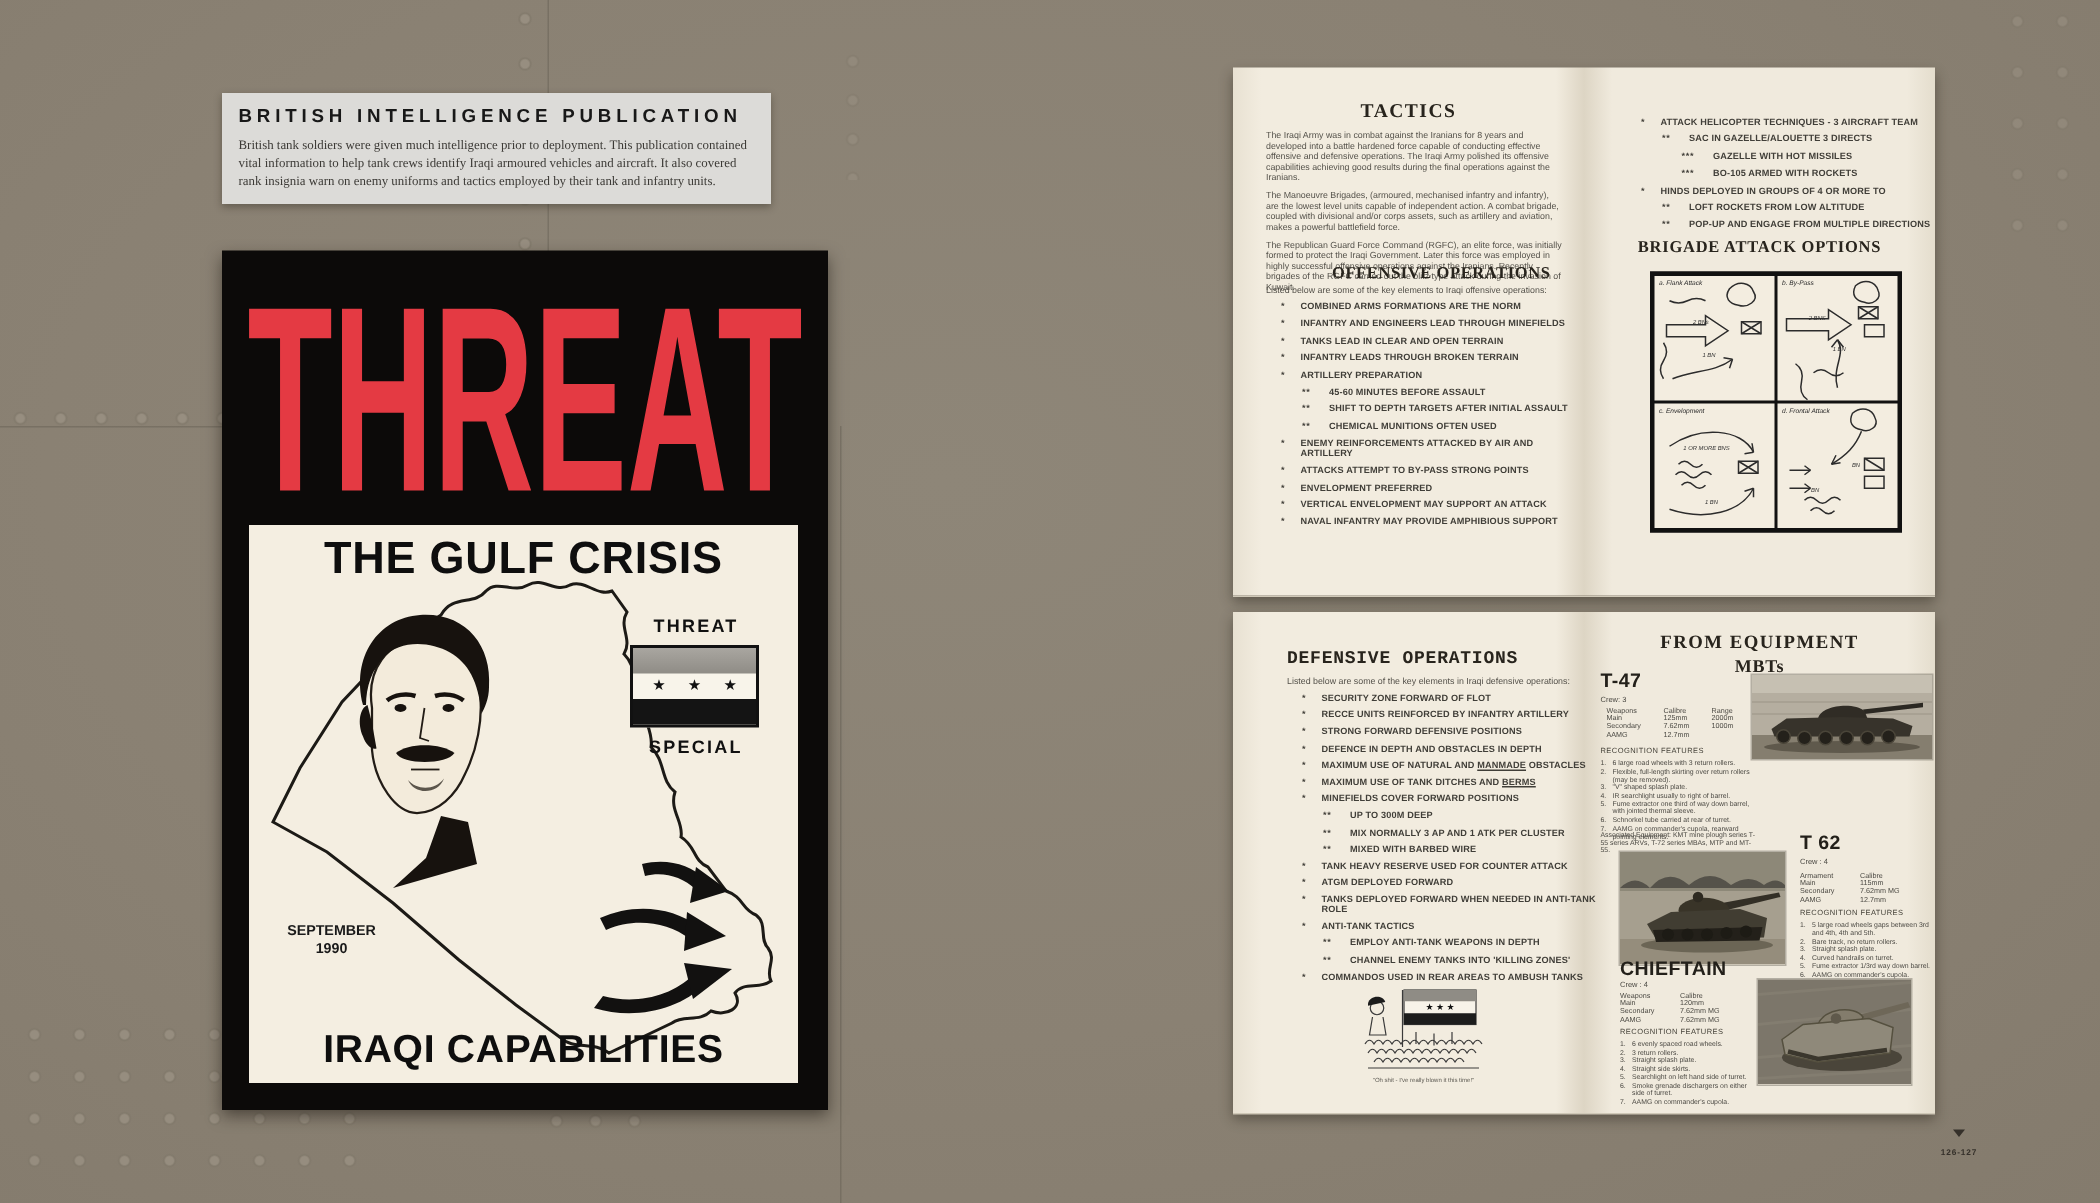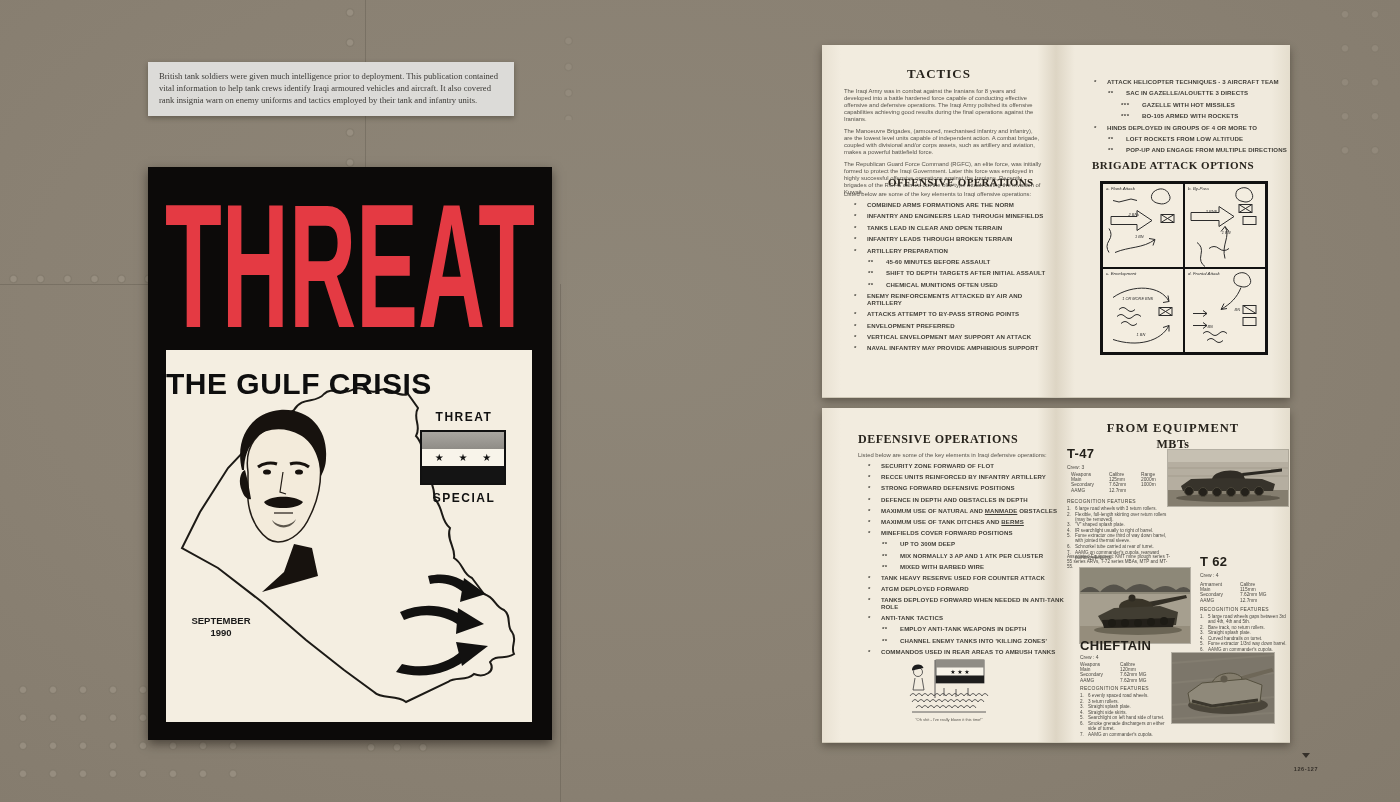--- a/index.html
+++ b/index.html
@@ -23,21 +23,21 @@
   .header-box{position:absolute;left:148px;top:62px;width:344px;background:#dcdbd8;
     box-shadow:0 2px 5px rgba(40,35,25,.4);padding:8px 11px 9px;}
   .header-title{font-size:12.5px;font-weight:700;letter-spacing:3.2px;color:#181818;margin-bottom:6px;white-space:nowrap;}
   .header-caption{font-family:"Liberation Serif",serif;font-size:8.6px;line-height:1.42;color:#3c3a36;}
 
   
   .cover{position:absolute;left:148px;top:167px;width:404px;height:573px;background:#0c0a09;
     box-shadow:0 4px 10px rgba(25,20,14,.55);}
   .masthead{position:absolute;left:14px;top:22px;width:376px;height:146px;}
   .cover-panel{position:absolute;left:18px;top:183px;width:366px;height:372px;background:#f4eee1;}
-  .gulf-title{position:absolute;left:0;top:6px;width:100%;font-size:30px;font-weight:700;letter-spacing:.5px;color:#0e0e0e;margin-top:11px;}
+  .gulf-title{position:absolute;left:0;top:6px;width:100%;text-align:center;font-size:30px;font-weight:700;letter-spacing:.5px;color:#0e0e0e;}
   .map-svg{position:absolute;left:0;top:0;width:366px;height:372px;}
   .threat-label{position:absolute;left:258px;top:60px;width:80px;text-align:center;font-size:12px;font-weight:700;letter-spacing:1.5px;color:#111;}
   .cover-flag{position:absolute;left:254px;top:80px;width:86px;height:55px;border:2px solid #111;background:#f8f4ea;box-sizing:border-box;}
   .cover-flag .band-top{position:absolute;left:0;top:0;width:100%;height:17px;background:linear-gradient(180deg,#a9a6a0,#8f8c86);}
   .cover-flag .band-stars{position:absolute;left:0;top:17px;width:100%;height:17px;text-align:center;font-size:10px;line-height:17px;color:#111;letter-spacing:6px;text-indent:6px;}
   .cover-flag .band-bottom{position:absolute;left:0;bottom:0;width:100%;height:17px;background:#141414;}
   .special-label{position:absolute;left:258px;top:141px;width:80px;text-align:center;font-size:12px;font-weight:700;letter-spacing:1.5px;color:#111;}
   .date-label{position:absolute;left:22px;top:265px;width:66px;text-align:center;font-size:9.5px;font-weight:700;color:#1a1a1a;line-height:1.3;}
   .iraqi-cap{position:absolute;left:0;top:334px;width:100%;text-align:center;font-size:26px;font-weight:700;letter-spacing:.5px;color:#0e0e0e;}
 
@@ -74,21 +74,21 @@
   
   .brigade-head{left:234px;top:114px;width:234px;font-size:11px;letter-spacing:.5px;}
   .diagram{position:absolute;left:278px;top:136px;width:168px;height:174px;background:#111;border:3px solid #111;box-sizing:border-box;
     display:grid;grid-template-columns:1fr 1fr;grid-template-rows:1fr 1fr;gap:2px;}
   .quad{position:relative;background:#f3ede0;overflow:hidden;}
   .quad-label{position:absolute;left:3px;top:2px;font-size:4.4px;font-style:italic;color:#2a2a2a;z-index:2;}
   .quad-note{position:absolute;font-size:3.9px;font-style:italic;color:#2f2f2f;z-index:2;}
   .quad svg{position:absolute;left:0;top:0;width:100%;height:100%;}
 
   
-  .def-head{position:absolute;left:36px;top:24px;font-size:12px;letter-spacing:.5px;}
+  .def-head{position:absolute;left:36px;top:24px;font-size:12px;letter-spacing:.5px;font-family:Liberation Mono, monospace;}
   .def-intro{left:36px;top:44px;width:200px;}
   .cartoon{position:absolute;left:84px;top:250px;width:86px;height:58px;}
   .cartoon-caption{position:absolute;left:54px;top:309px;width:146px;text-align:center;font-size:4px;color:#5c5952;}
 
   
   .equip-head1{left:234px;top:13px;width:234px;font-size:12.5px;letter-spacing:1px;}
   .equip-head2{left:234px;top:29px;width:234px;font-size:12px;letter-spacing:.5px;}
   .tank-name{position:absolute;font-weight:700;color:#23201a;font-size:13px;letter-spacing:.3px;}
   .crew-line{position:absolute;font-size:5px;color:#4c4a44;}
   .spec-table{position:absolute;}
@@ -118,20 +118,21 @@
   <div class="rivets r2"></div>
   <div class="rivets r3"></div>
   <div class="rivets r4"></div>
   <div class="rivets r5"></div>
   <div class="rivets r6"></div>
   <div class="seam v1"></div>
   <div class="seam h1"></div>
   <div class="seam v2"></div>
 
   <div class="header-box">
+    <div class="header-title">BRITISH INTELLIGENCE PUBLICATION</div>
     <div class="header-caption">British tank soldiers were given much intelligence prior to deployment. This publication contained vital information to help tank crews identify Iraqi armoured vehicles and aircraft. It also covered rank insignia warn on enemy uniforms and tactics employed by their tank and infantry units.</div>
   </div>
 
   <div class="cover">
     <svg class="masthead" viewBox="0 0 376 146">
       <text x="3" y="138" font-family="Liberation Sans, sans-serif" font-size="176" font-weight="bold" textLength="370" lengthAdjust="spacingAndGlyphs" fill="#e43a43">THREAT</text>
     </svg>
     <div class="cover-panel">
       <svg class="map-svg" viewBox="0 0 366 372">
 
@@ -166,20 +167,21 @@
       <div class="cover-flag">
         <div class="band-top"></div>
         <div class="band-stars">★ ★ ★</div>
         <div class="band-bottom"></div>
       </div>
       <div class="special-label">SPECIAL</div>
       <div class="date-label">
         <div>SEPTEMBER</div>
         <div>1990</div>
       </div>
+      <div class="iraqi-cap">IRAQI CAPABILITIES</div>
     </div>
   </div>
 
   <div class="spread top">
     <div class="serif-head h-center tactics-head">TACTICS</div>
     <div class="tactics-paras">
         <div class="para">The Iraqi Army was in combat against the Iranians for 8 years and developed into a battle hardened force capable of conducting effective offensive and defensive operations. The Iraqi Army polished its offensive capabilities achieving good results during the final operations against the Iranians.</div>
         <div class="para">The Manoeuvre Brigades, (armoured, mechanised infantry and infantry), are the lowest level units capable of independent action. A combat brigade, coupled with divisional and/or corps assets, such as artillery and aviation, makes a powerful battlefield force.</div>
         <div class="para">The Republican Guard Force Command (RGFC), an elite force, was initially formed to protect the Iraqi Government. Later this force was employed in highly successful offensive operations against the Iranians. Recently brigades of the RGFC carried out the blitz type attack during the invasion of Kuwait.</div>
       </div>

